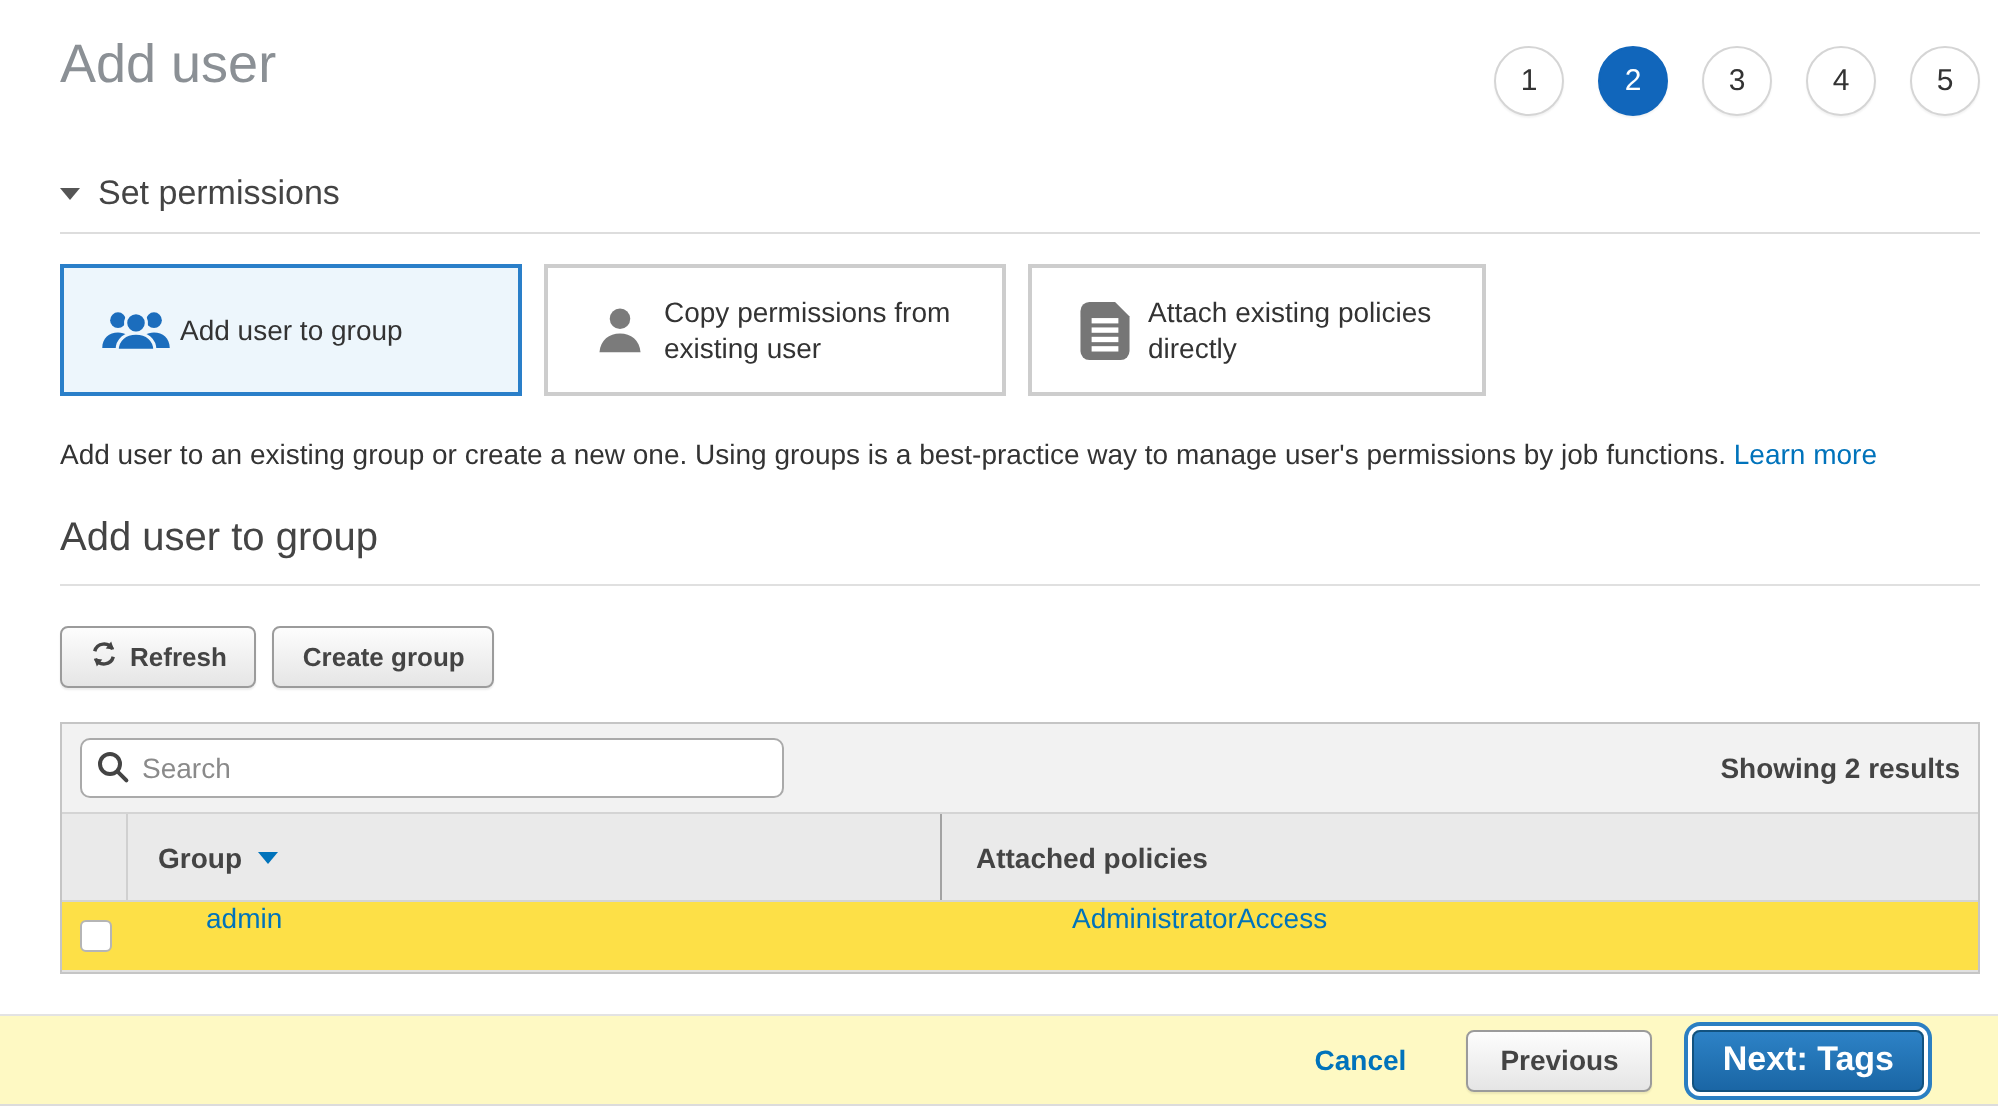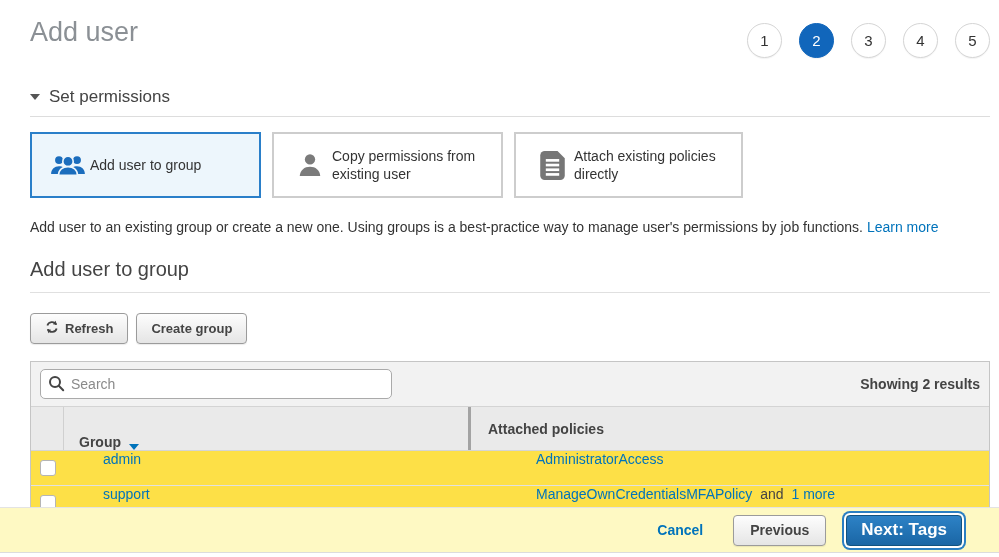--- a/index.html
+++ b/index.html
@@ -76,21 +76,21 @@
   }
   .search-input::placeholder { color: #8a8a8a; }
   .search-icon { position: absolute; left: 8px; top: 6px; }
   .results-count { font-size: 14px; font-weight: bold; color: #444; }
 
   .thead { display: flex; height: 45px; background: #eaeaea; border-top: 1px solid #d4d4d4;
     border-bottom: 1px solid #d4d4d4; align-items: center; font-size: 14px; font-weight: bold; color: #444; }
   .col-check { width: 33px; flex-shrink: 0; align-self: stretch; display: flex; align-items: center; justify-content: center; }
   .thead .col-check { border-right: 1px solid #d0d0d0; }
   .col-group { width: 407px; flex-shrink: 0; padding-left: 15px; display: flex; align-items: center; }
-  .thead .col-group { border-right: 3px solid #a3a3a3; align-self: stretch; align-items: flex-end; }
+  .thead .col-group { border-right: 1px solid #a3a3a3; align-self: stretch; }
   .col-policies { flex: 1; padding-left: 17px; }
   .sort-caret {
     width: 0; height: 0; border-left: 5px solid transparent; border-right: 5px solid transparent;
     border-top: 6px solid #0073bb; margin-left: 8px; display: inline-block; cursor: pointer;
   }
   .trow { display: flex; height: 35px; align-items: flex-start; border-bottom: 1px solid #e1e1e1;
     font-size: 14px; background: #fde047; gap: 24px; }
   .trow:last-child { border-bottom: 1px solid #e1e1e1; }
   .checkbox {
     appearance: none; -webkit-appearance: none; width: 16px; height: 16px; margin: 0;
@@ -237,33 +237,20 @@
         <input type="checkbox" class="checkbox" style="">
       </div>
       <div class="col-group">
         <a class="link">admin</a>
       </div>
       <div class="col-policies">
         <a class="link">AdministratorAccess</a>
       </div>
     </div>
 
-    <div class="trow">
-      <div class="col-check">
-        <input type="checkbox" class="checkbox" style="">
-      </div>
-      <div class="col-group">
-        <a class="link">support</a>
-      </div>
-      <div class="col-policies">
-        <a class="link">ManageOwnCredentialsMFAPolicy</a>
-        <span class="and-text">and</span>
-        <a class="link">1 more</a>
-      </div>
-    </div>
   </div>
 
 </div>
 
 <div class="wizard-footer">
   <a class="link cancel-link">Cancel</a>
   <button class="btn btn-secondary">
     <span>Previous</span>
   </button>
   <button class="btn-primary">

